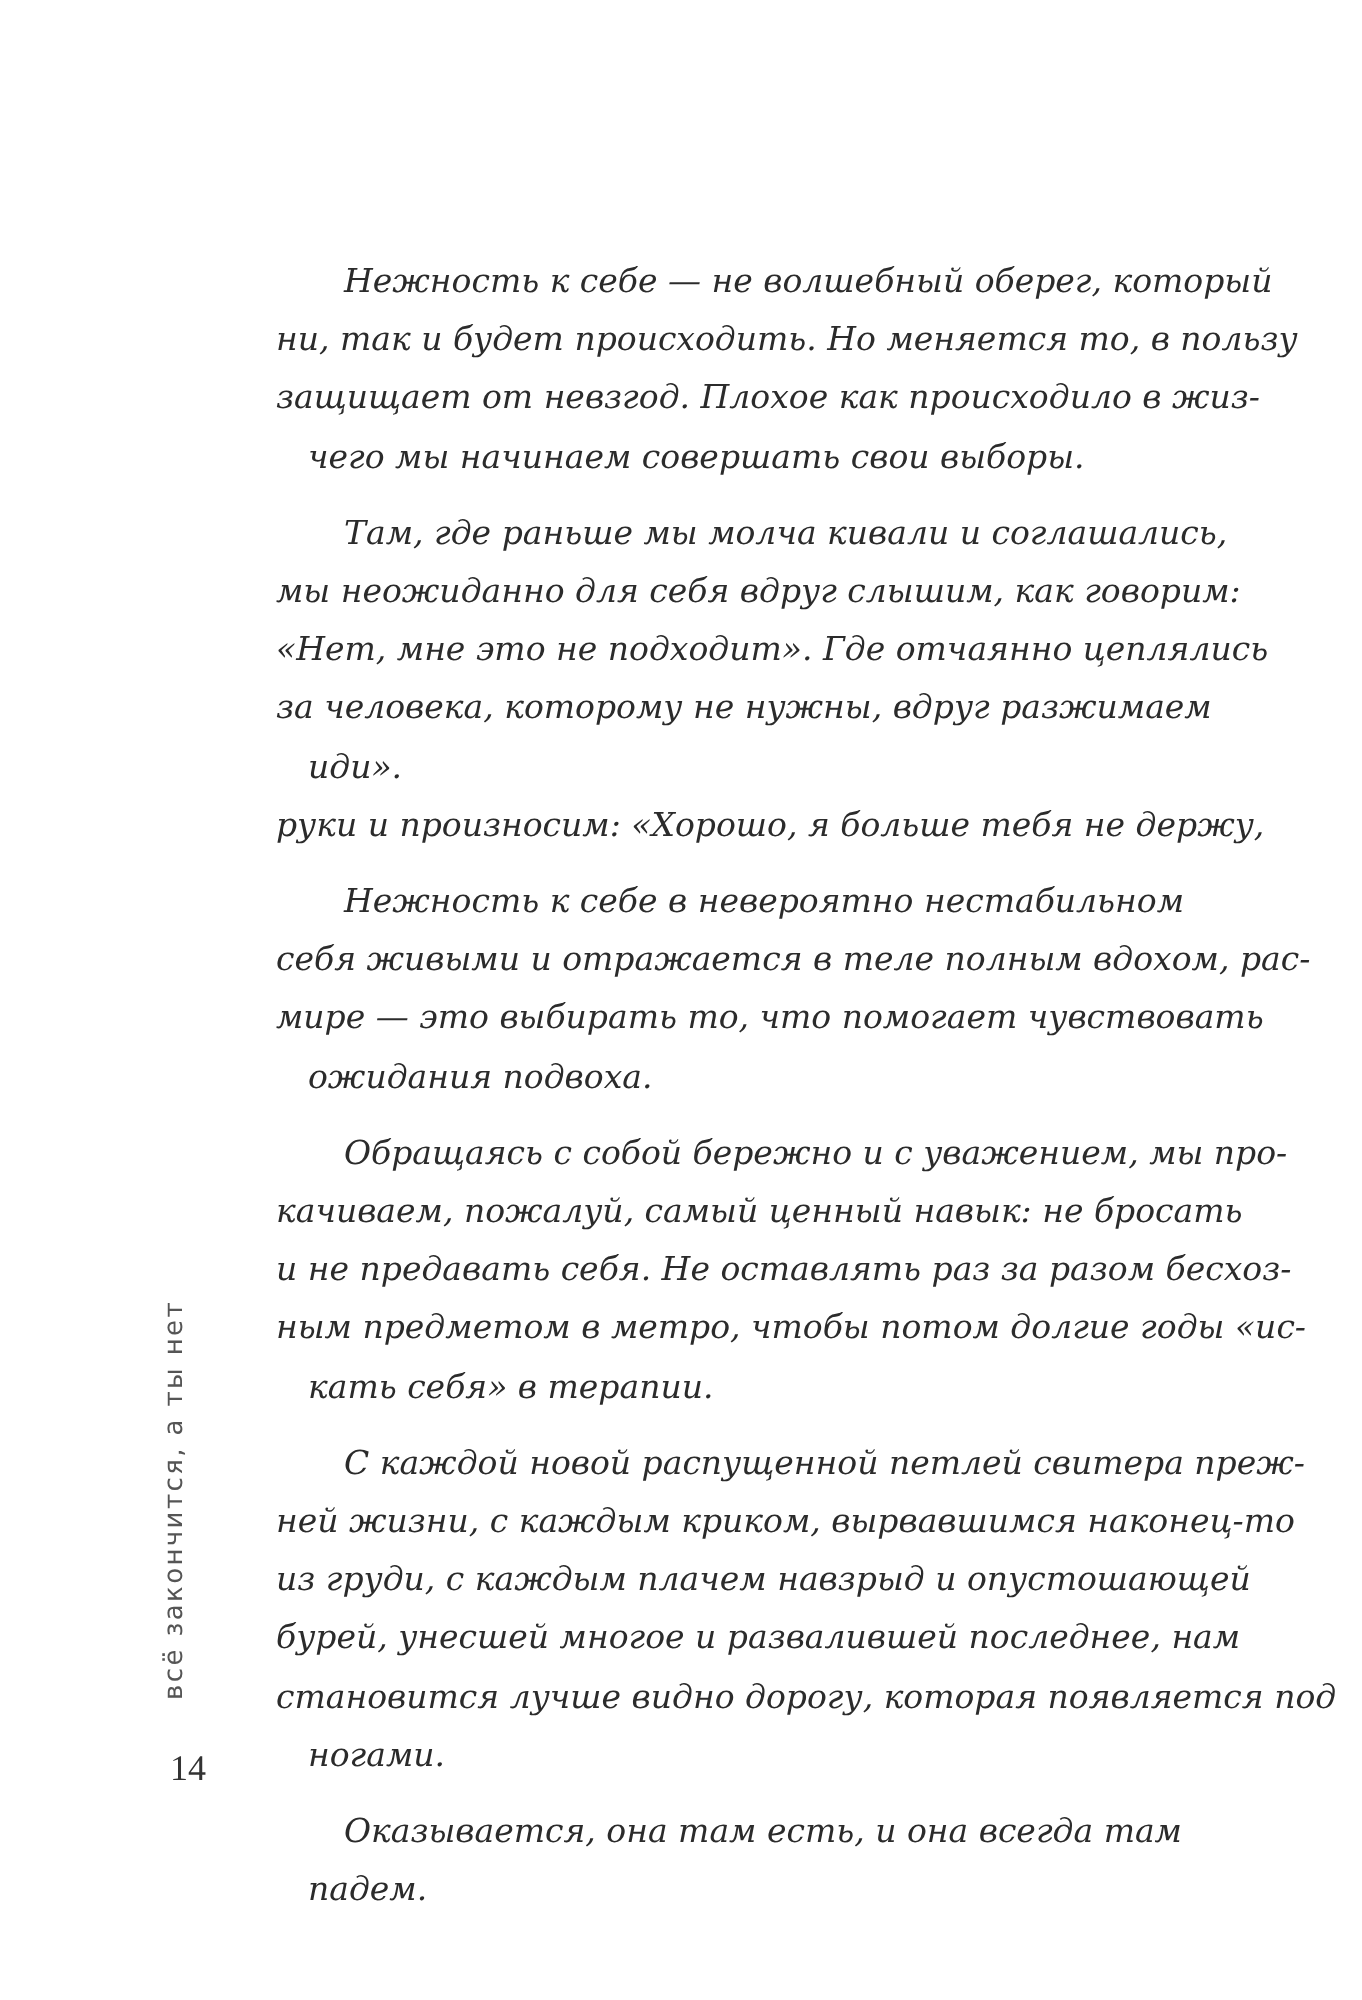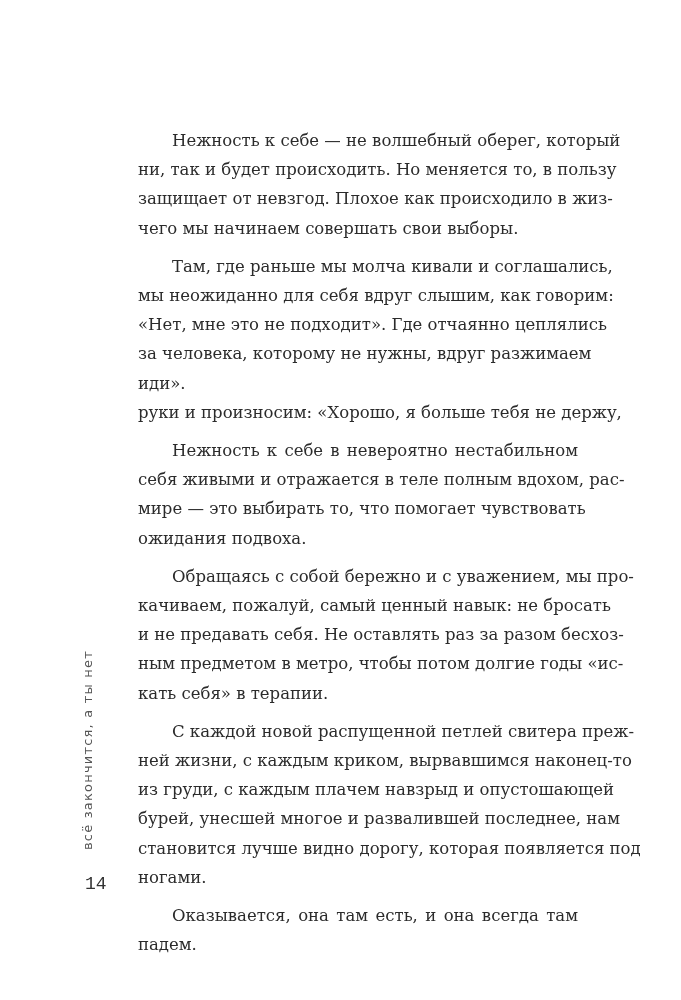--- a/index.html
+++ b/index.html
@@ -3,32 +3,32 @@
 <meta charset="utf-8">
 <style>
   html, body { margin: 0; padding: 0; background: #ffffff; }
   body { width: 681px; height: 1000px; position: relative; overflow: hidden; }
   .page { position: absolute; left: 0; top: 0; width: 681px; height: 1000px; background: #fff; }
   .text-block {
     position: absolute; left: 138px; top: 126px; width: 440px;
     font-family: "DejaVu Serif", serif; font-size: 16.5px; line-height: 29.2px;
     color: #2b2b2b; text-align: justify; hyphens: manual;
   }
-  .para { margin: 0 0 9px 0; text-indent: 34px; }
+  .para { margin: 0 0 9px 0; text-indent: 34px; font-style: italic; }
   .para .line { display: block; text-align: justify; text-align-last: justify; text-indent: 0; white-space: nowrap; }
   .para .line.first { padding-left: 34px; }
-  .para .line.last { text-align-last: left; }
+  .para .line.last { text-align-last: left; margin-left: 16px; }
   .running-head {
     position: absolute; left: 80px; top: 850px; transform-origin: 0 0; transform: rotate(-90deg);
     font-family: "DejaVu Sans", sans-serif; font-size: 13px; letter-spacing: 1.2px;
     color: #555; white-space: nowrap;
   }
   .page-number {
     position: absolute; left: 85px; top: 874px;
-    font-family: Liberation Mono, monospace; font-size: 18px; color: #333;
+    font-family: Liberation Serif, serif; font-size: 18px; color: #333;
   }
 </style>
 </head>
 <body>
 
 <div class="page">
   <div class="text-block">
     <p class="para">
       <span class="line first">Нежность к себе — не волшебный оберег, который</span>
       <span class="line">ни, так и будет происходить. Но меняется то, в пользу</span>

